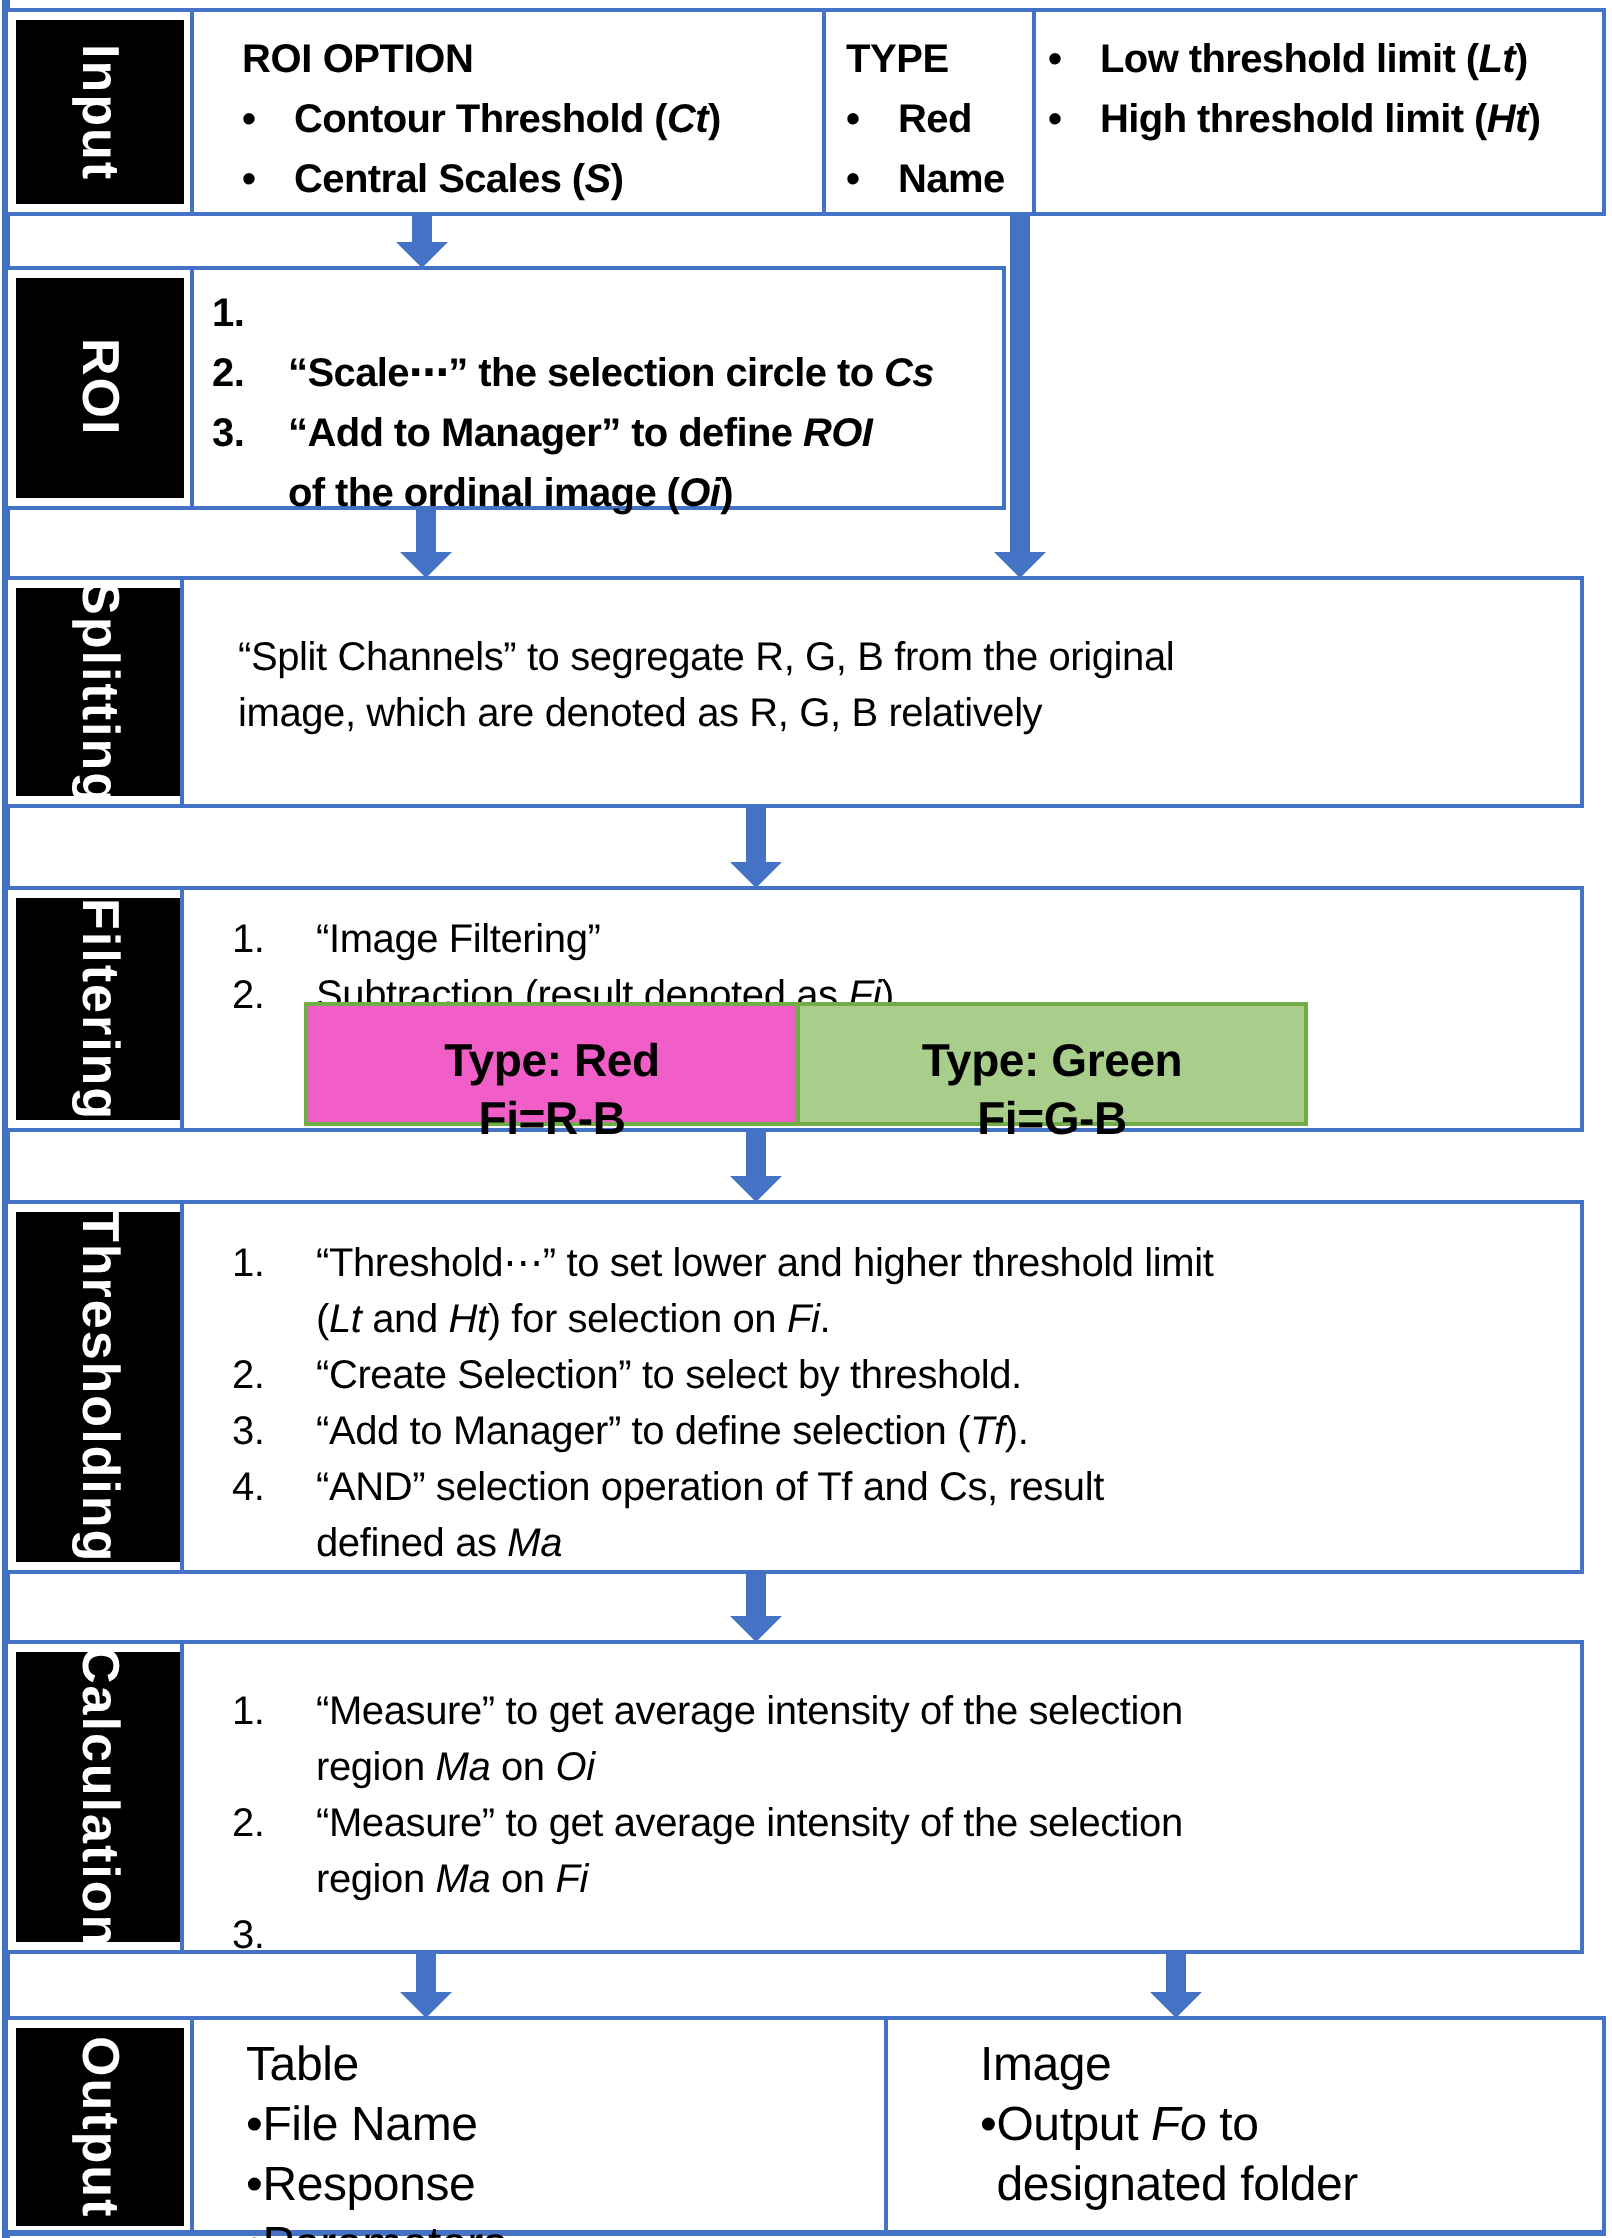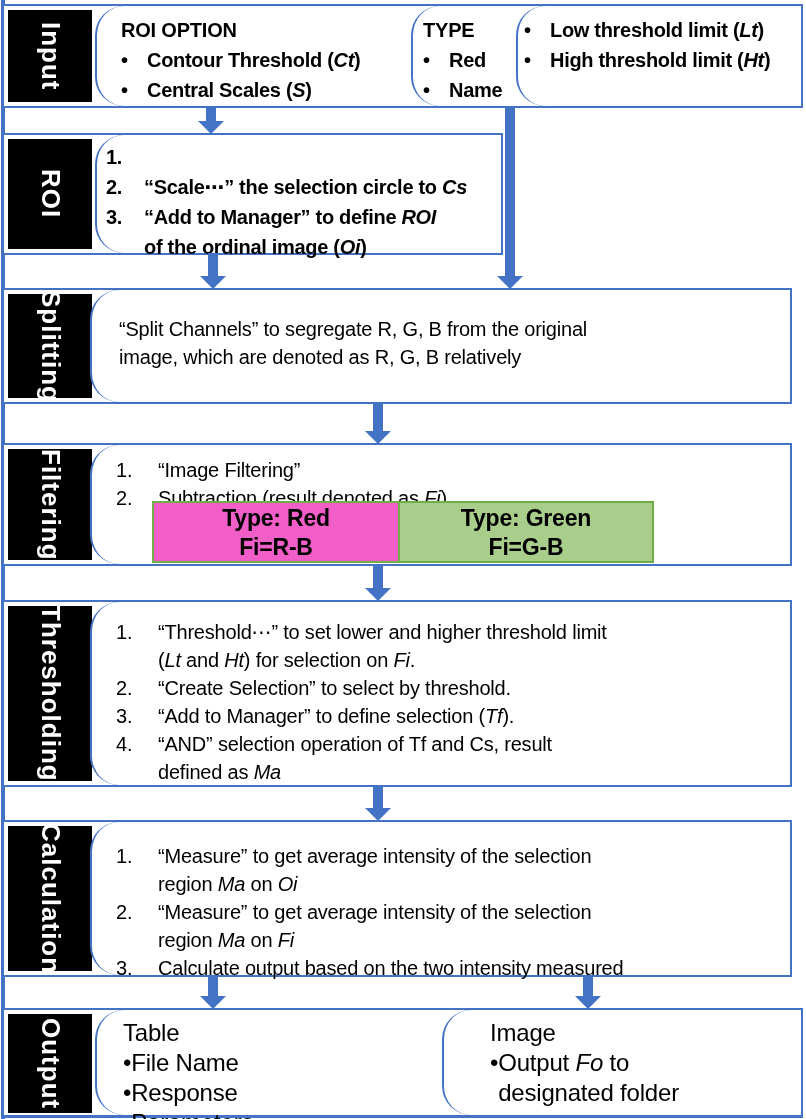--- a/index.html
+++ b/index.html
@@ -10,21 +10,21 @@
   .leftline{position:absolute;left:1px;top:0;width:4px;height:1119px;background:var(--accent);}
   .row{position:absolute;box-sizing:border-box;border:2px solid var(--accent);background:#fff;}
   .rlabel{
     position:absolute;left:4px;top:4px;bottom:4px;width:84px;background:#000;color:#fff;
     display:flex;align-items:center;justify-content:center;
   }
   .rlabel span{
     writing-mode:vertical-rl;text-orientation:mixed;
     font-size:26px;font-weight:bold;letter-spacing:1px;white-space:nowrap;
   }
-  .cell{position:absolute;top:0;bottom:0;box-sizing:border-box;border-left:2px solid var(--accent);border-radius:29px;}
+  .cell{position:absolute;top:0;bottom:0;box-sizing:border-box;border-left:2px solid var(--accent);}
   
   .r1 .cell{padding-top:9px;}
   .h1{font-size:20px;font-weight:bold;letter-spacing:-0.2px;}
   .r12txt{font-size:20px;font-weight:bold;letter-spacing:-0.3px;line-height:30px;}
   .r1 .h1, .r2 .h1{margin:0 0 0 0;}
   .blist .li{display:flex;align-items:flex-start;}
   .blist .marker{flex:none;text-align:left;}
   .blist .li-text{flex:1;}
   
   .r1 .blist .marker{width:26px;}
@@ -35,21 +35,21 @@
   .r2 .cell{padding:7px 0 0 9px;}
   
   .c36{left:86px;right:0;}
   .r3 .cell{display:flex;align-items:center;padding-left:27px;padding-bottom:6px;}
   .r4 .cell{padding:11px 0 0 24px;}
   .r5 .cell{padding:16px 0 0 24px;}
   .r6 .cell{padding:20px 0 0 24px;}
   .r456 .marker{width:42px;}
   .variant{
     position:absolute;box-sizing:border-box;border:2px solid var(--green-border);
-    text-align:center;font-size:23px;font-weight:bold;line-height:29px;padding-top:1px;
+    text-align:center;font-size:23px;font-weight:bold;line-height:29px;padding-top:13px;
     letter-spacing:-0.2px;
   }
   
   .r7 .cell{padding-top:8px;}
   .r7txt{font-size:24px;letter-spacing:-0.2px;line-height:30px;}
   .arrow{position:absolute;z-index:5;}
   .arrow .shaft{position:absolute;left:50%;transform:translateX(-50%);top:0;bottom:12px;width:10px;background:var(--accent);}
   .arrow .head{position:absolute;bottom:0;left:50%;transform:translateX(-50%);width:0;height:0;
     border-left:13px solid transparent;border-right:13px solid transparent;border-top:13px solid var(--accent);}
   i{}
@@ -196,21 +196,20 @@
           <div class="li">
             <span class="marker">1.</span>
             <span class="li-text">“Measure” to get average intensity of the selection<br>region <i>Ma</i> on <i>Oi</i></span>
           </div>
           <div class="li">
             <span class="marker">2.</span>
             <span class="li-text">“Measure” to get average intensity of the selection<br>region <i>Ma</i> on <i>Fi</i></span>
           </div>
           <div class="li">
             <span class="marker">3.</span>
-            <span class="li-text">Calculate output based on the two intensity measured</span>
           </div>
         </div>
     </div>
   </div>
 
   <div class="row r7" style="left:2px;top:1008px;width:801px;height:110px;border-bottom-width:3px;">
     <div class="rlabel" style="bottom:2px;">
       <span>Output</span>
     </div>
     <div class="cell r7txt" style="left:91px;width:347px;padding-left:26px;">

